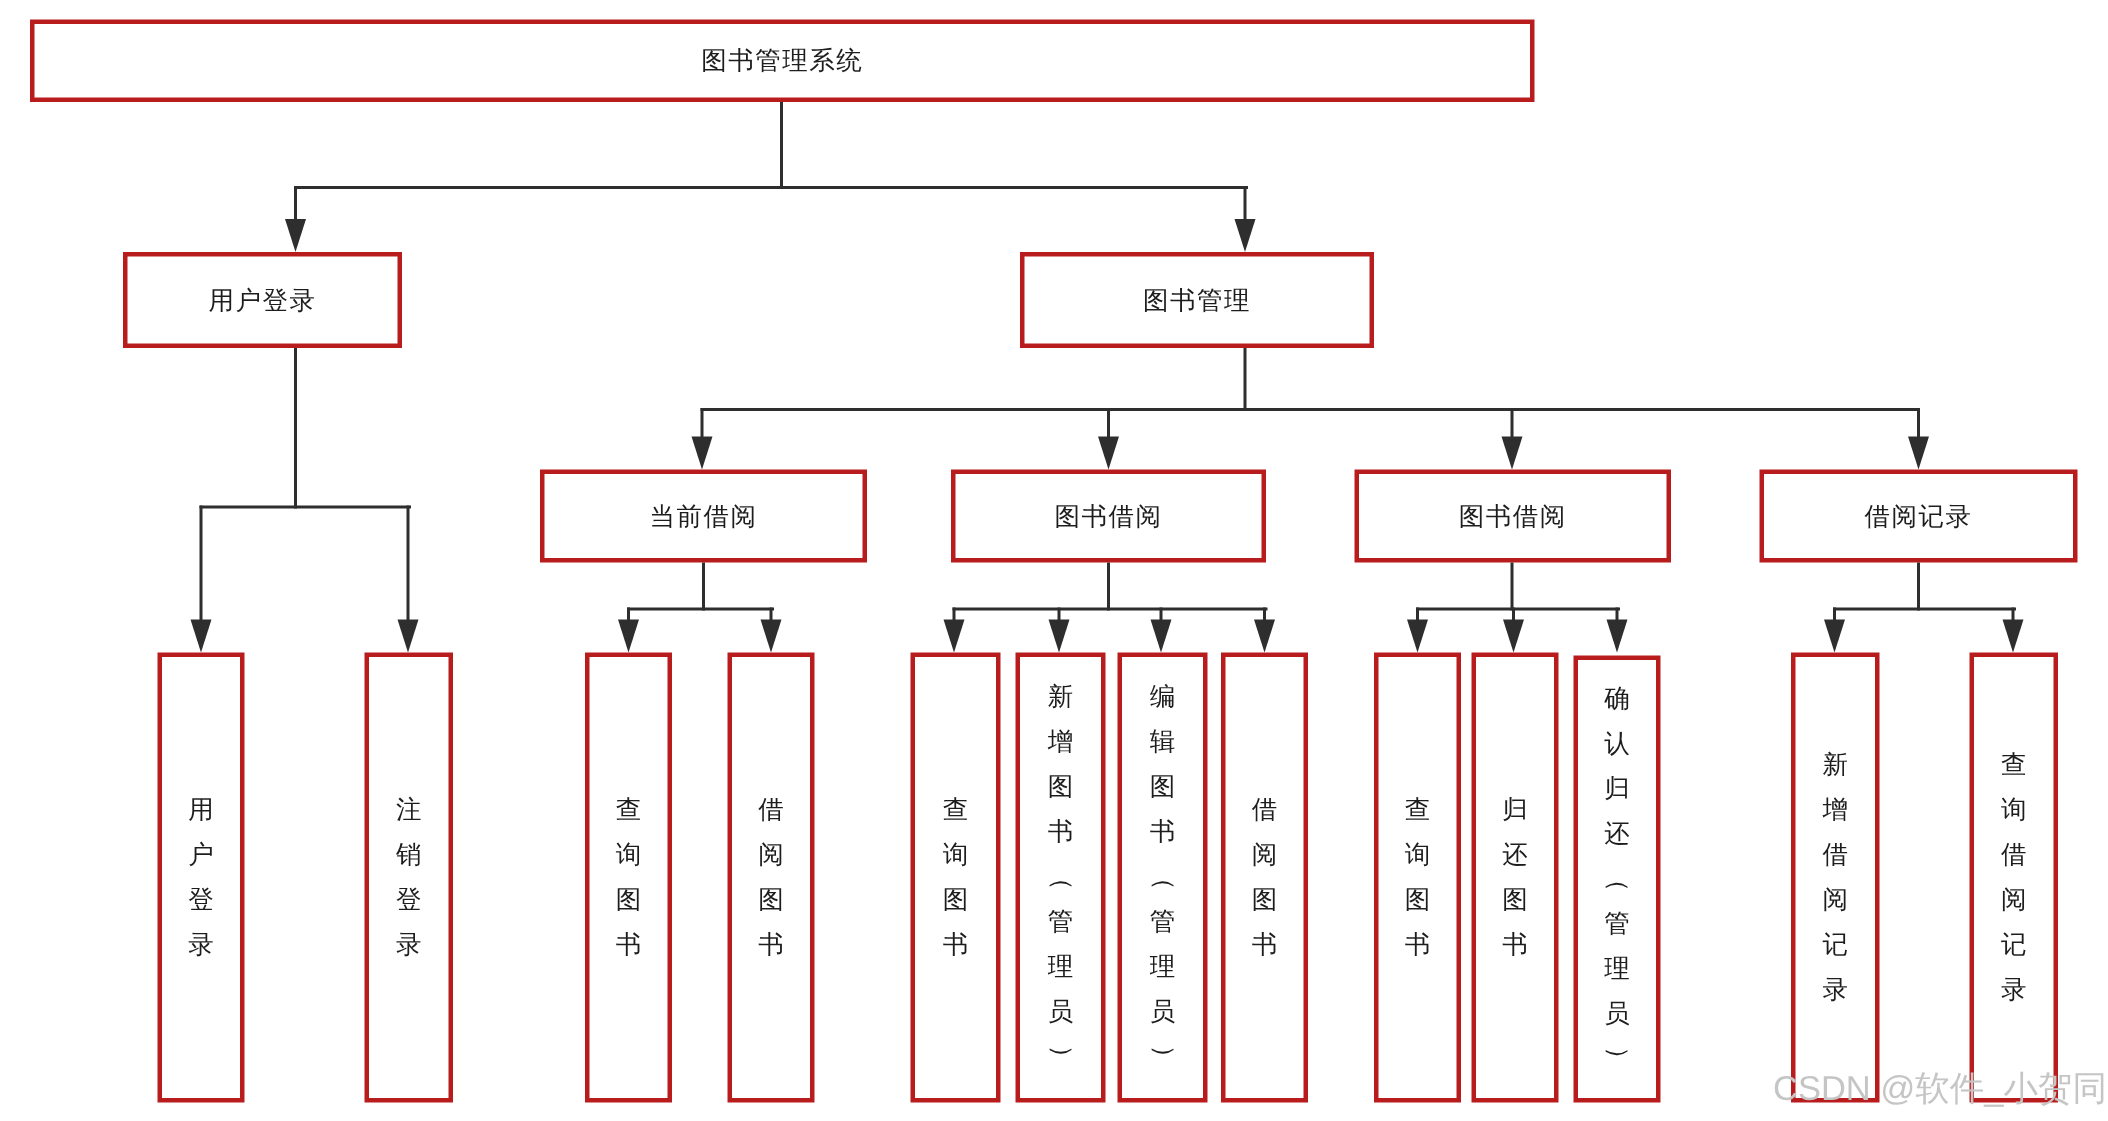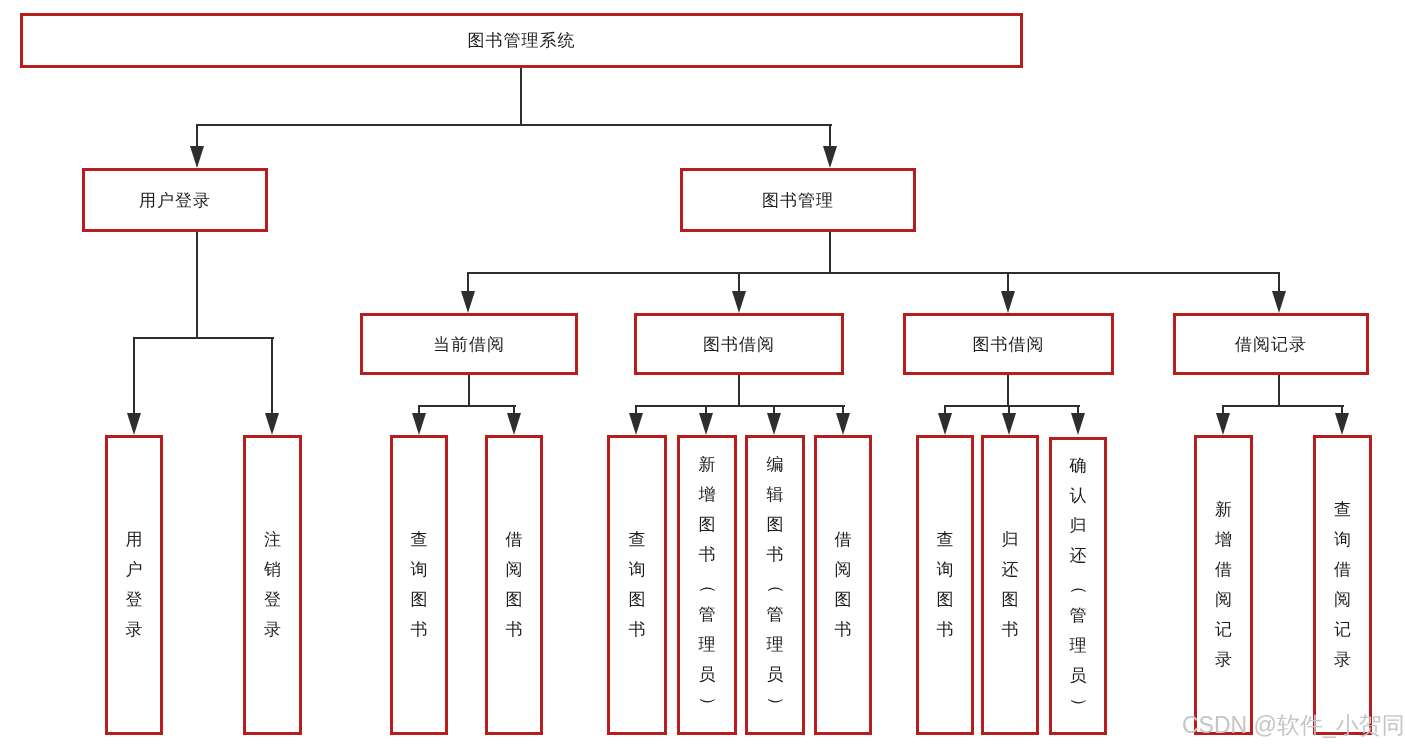--- a/index.html
+++ b/index.html
@@ -59,21 +59,21 @@
   <div class="vline" style="left:738px;top:272px;height:21px"></div>
   <div class="arrow" style="left:732px;top:291px"></div>
   <div class="vline" style="left:1007px;top:272px;height:21px"></div>
   <div class="arrow" style="left:1001px;top:291px"></div>
   <div class="vline" style="left:1278px;top:272px;height:21px"></div>
   <div class="arrow" style="left:1272px;top:291px"></div>
 
   <div class="node" style="left:360px;top:313px;width:218px;height:62px">当前借阅</div>
   <div class="node" style="left:634px;top:313px;width:210px;height:62px">图书借阅</div>
   <div class="node" style="left:903px;top:313px;width:211px;height:62px">图书借阅</div>
-  <div class="node" style="left:1173px;top:313px;width:196px;height:62px">借阅记录</div>
+  <div class="node" style="left:1173px;top:313px;width:212px;height:62px">借阅记录</div>
 
   <div class="vline" style="left:468px;top:375px;height:32px"></div>
   <div class="hline" style="left:418px;top:405px;width:98px"></div>
   <div class="vline" style="left:418px;top:405px;height:10px"></div>
   <div class="arrow" style="left:412px;top:413px"></div>
   <div class="vline" style="left:513px;top:405px;height:10px"></div>
   <div class="arrow" style="left:507px;top:413px"></div>
 
   <div class="vline" style="left:738px;top:375px;height:32px"></div>
   <div class="hline" style="left:635px;top:405px;width:210px"></div>

